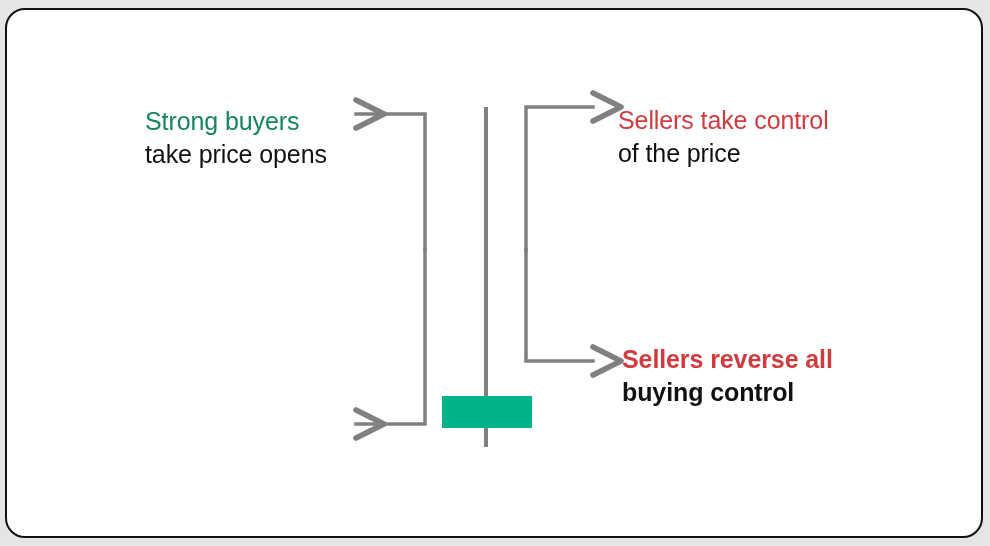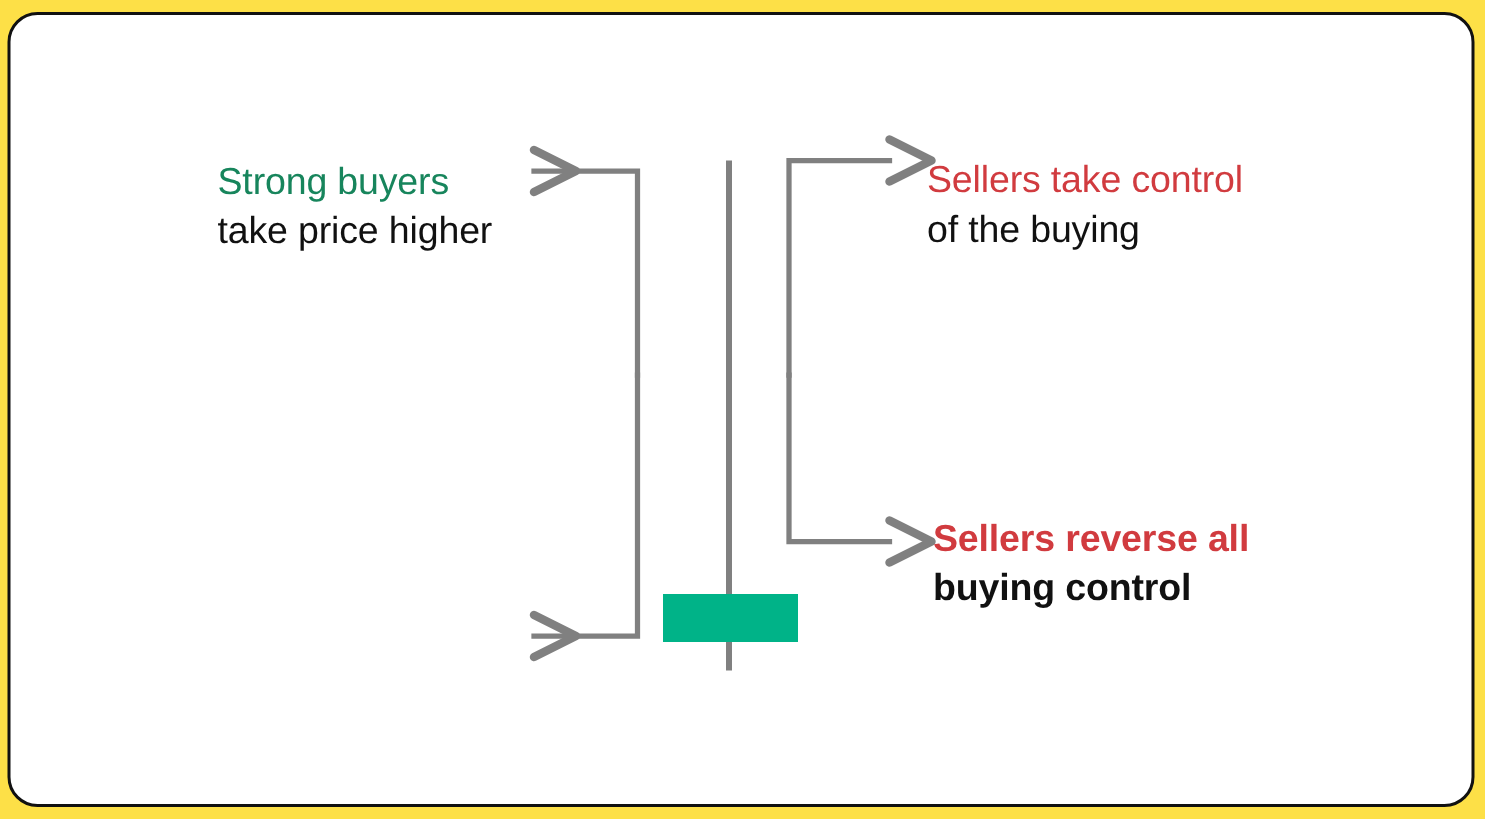--- a/index.html
+++ b/index.html
@@ -11,21 +11,21 @@
   body {
     font-family: "Liberation Sans", sans-serif;
     width: 990px;
     height: 546px;
     overflow: hidden;
   }
   #canvas {
     position: relative;
     width: 990px;
     height: 546px;
-    background: #fde047;
+    background: #e5e5e5;
   }
   
   #frame {
     position: absolute;
     left: 5px;
     top: 8px;
     width: 978px;
     height: 530px;
     box-sizing: border-box;
     border: 2px solid #111111;
@@ -84,26 +84,26 @@
     <path d="M 425 250 L 425 114 L 356 114" fill="none" stroke="#808080" stroke-width="3.5" stroke-linecap="square" stroke-linejoin="miter" marker-end="url(#arrow-left)"></path>
 
     <path d="M 425 250 L 425 424 L 356 424" fill="none" stroke="#808080" stroke-width="3.5" stroke-linecap="square" stroke-linejoin="miter" marker-end="url(#arrow-left)"></path>
 
     <path d="M 526 250 L 526 107 L 593 107" fill="none" stroke="#808080" stroke-width="3.5" stroke-linecap="square" stroke-linejoin="miter" marker-end="url(#arrow-right)"></path>
     <path d="M 526 250 L 526 361 L 593 361" fill="none" stroke="#808080" stroke-width="3.5" stroke-linecap="square" stroke-linejoin="miter" marker-end="url(#arrow-right)"></path>
   </svg>
 
   <div class="anno" id="anno-strong-buyers">
     <span class="l1 green-head">Strong buyers</span>
-    <span class="l2">take price higher</span>
+    <span class="l2">take price opens</span>
   </div>
 
   <div class="anno" id="anno-sellers-control">
     <span class="l1 red-head">Sellers take control</span>
-    <span class="l2">of the buying</span>
+    <span class="l2">of the price</span>
   </div>
 
   <div class="anno" id="anno-sellers-reverse">
     <span class="l1 red-head">Sellers reverse all</span>
     <span class="l2">buying control</span>
   </div>
 
 
 </div>
 

